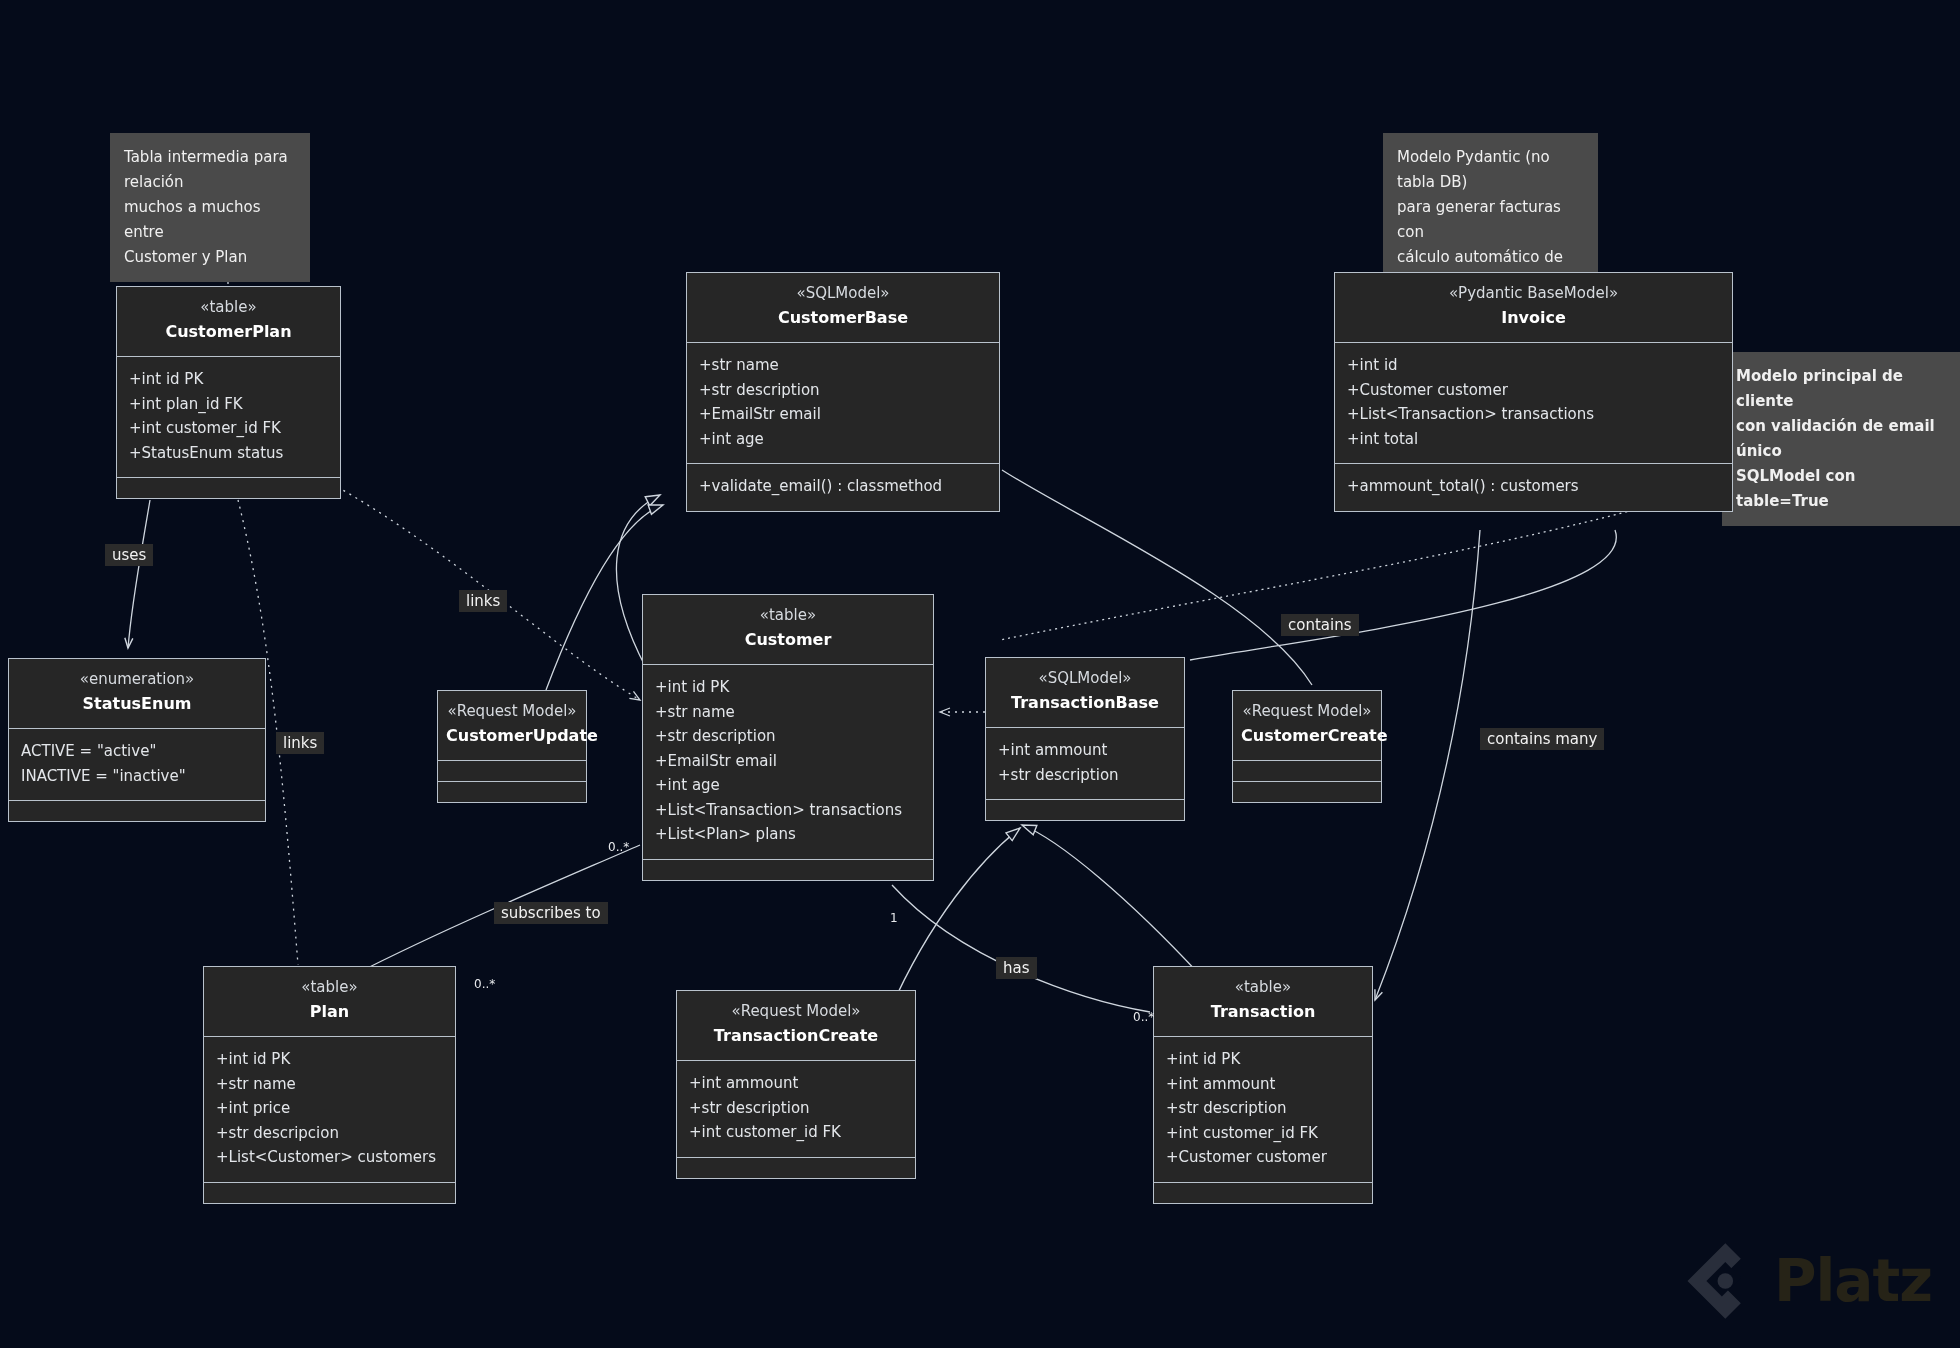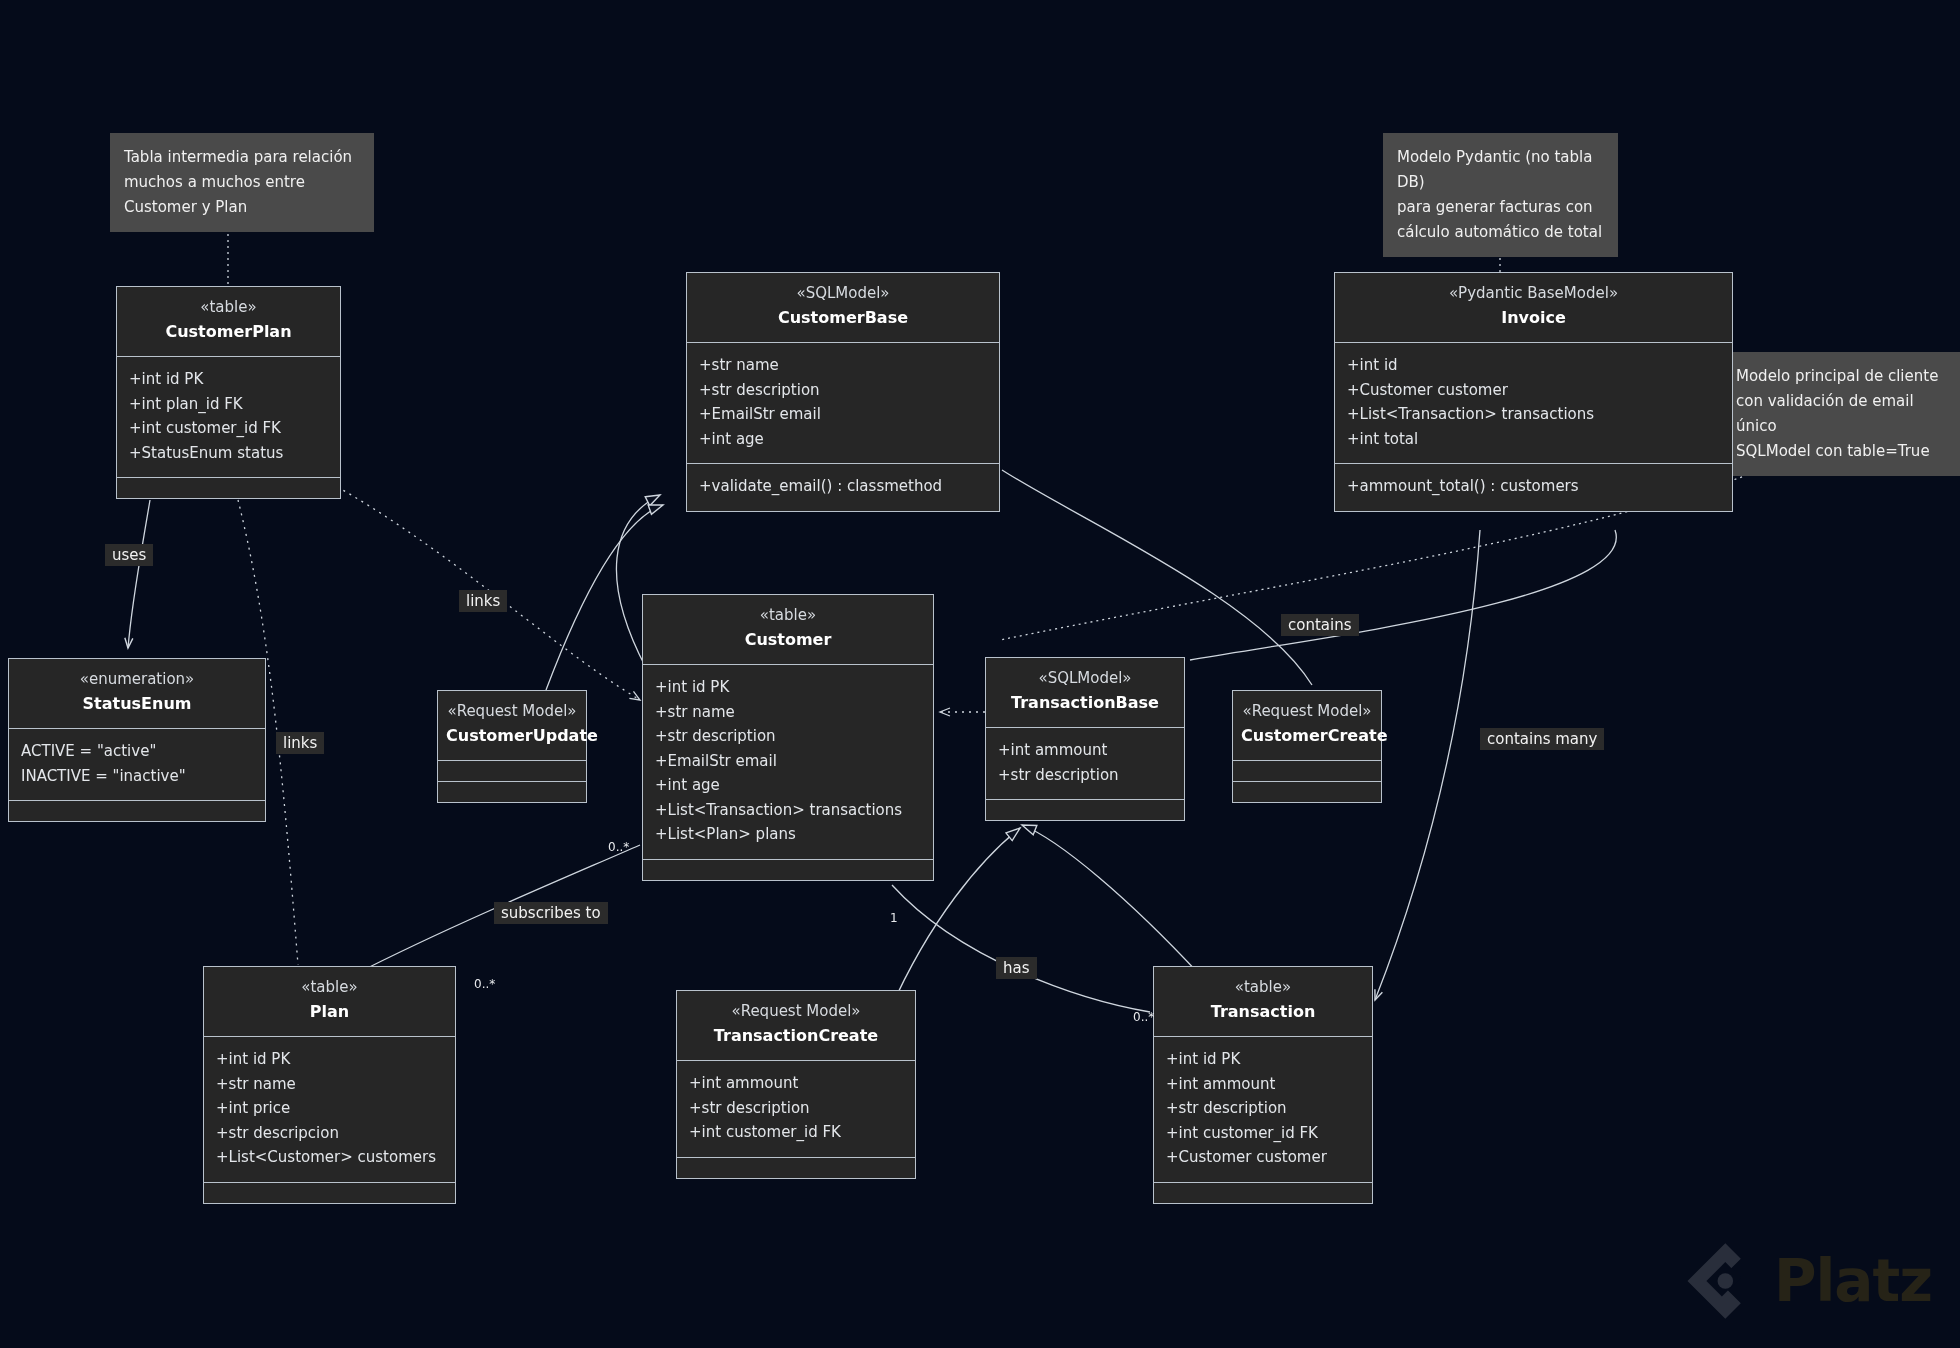--- a/index.html
+++ b/index.html
@@ -77,33 +77,33 @@
       <path d="M1200,975 C1130,900 1060,840 1022,825" marker-end="url(#arrowHollow)"></path>
 
       <path d="M890,1010 C930,920 980,860 1020,828" marker-end="url(#arrowHollow)"></path>
 
       <path d="M640,845 C560,880 440,930 340,982"></path>
 
       <path d="M892,885 C960,960 1080,1000 1150,1012"></path>
     </g>
   </svg>
 
-  <div class="note" style="left:110px;top:133px;width:264px;">
+  <div class="note" style="left:110px;top:133px;width:200px;">
     <div>Tabla intermedia para relación</div>
     <div>muchos a muchos entre</div>
     <div>Customer y Plan</div>
   </div>
 
-  <div class="note" style="left:1383px;top:133px;width:235px;">
+  <div class="note" style="left:1383px;top:133px;width:215px;">
     <div>Modelo Pydantic (no tabla DB)</div>
     <div>para generar facturas con</div>
     <div>cálculo automático de total</div>
   </div>
 
-  <div class="note" style="left:1722px;top:352px;width:238px;">
+  <div class="note" style="left:1722px;top:352px;width:238px;font-weight:bold;">
     <div>Modelo principal de cliente</div>
     <div>con validación de email único</div>
     <div>SQLModel con table=True</div>
   </div>
 
   <div class="uml" style="left:116px;top:286px;width:225px;">
     <div class="hdr">
       <div class="stereo">«table»</div>
       <div class="cname">CustomerPlan</div>
     </div>

